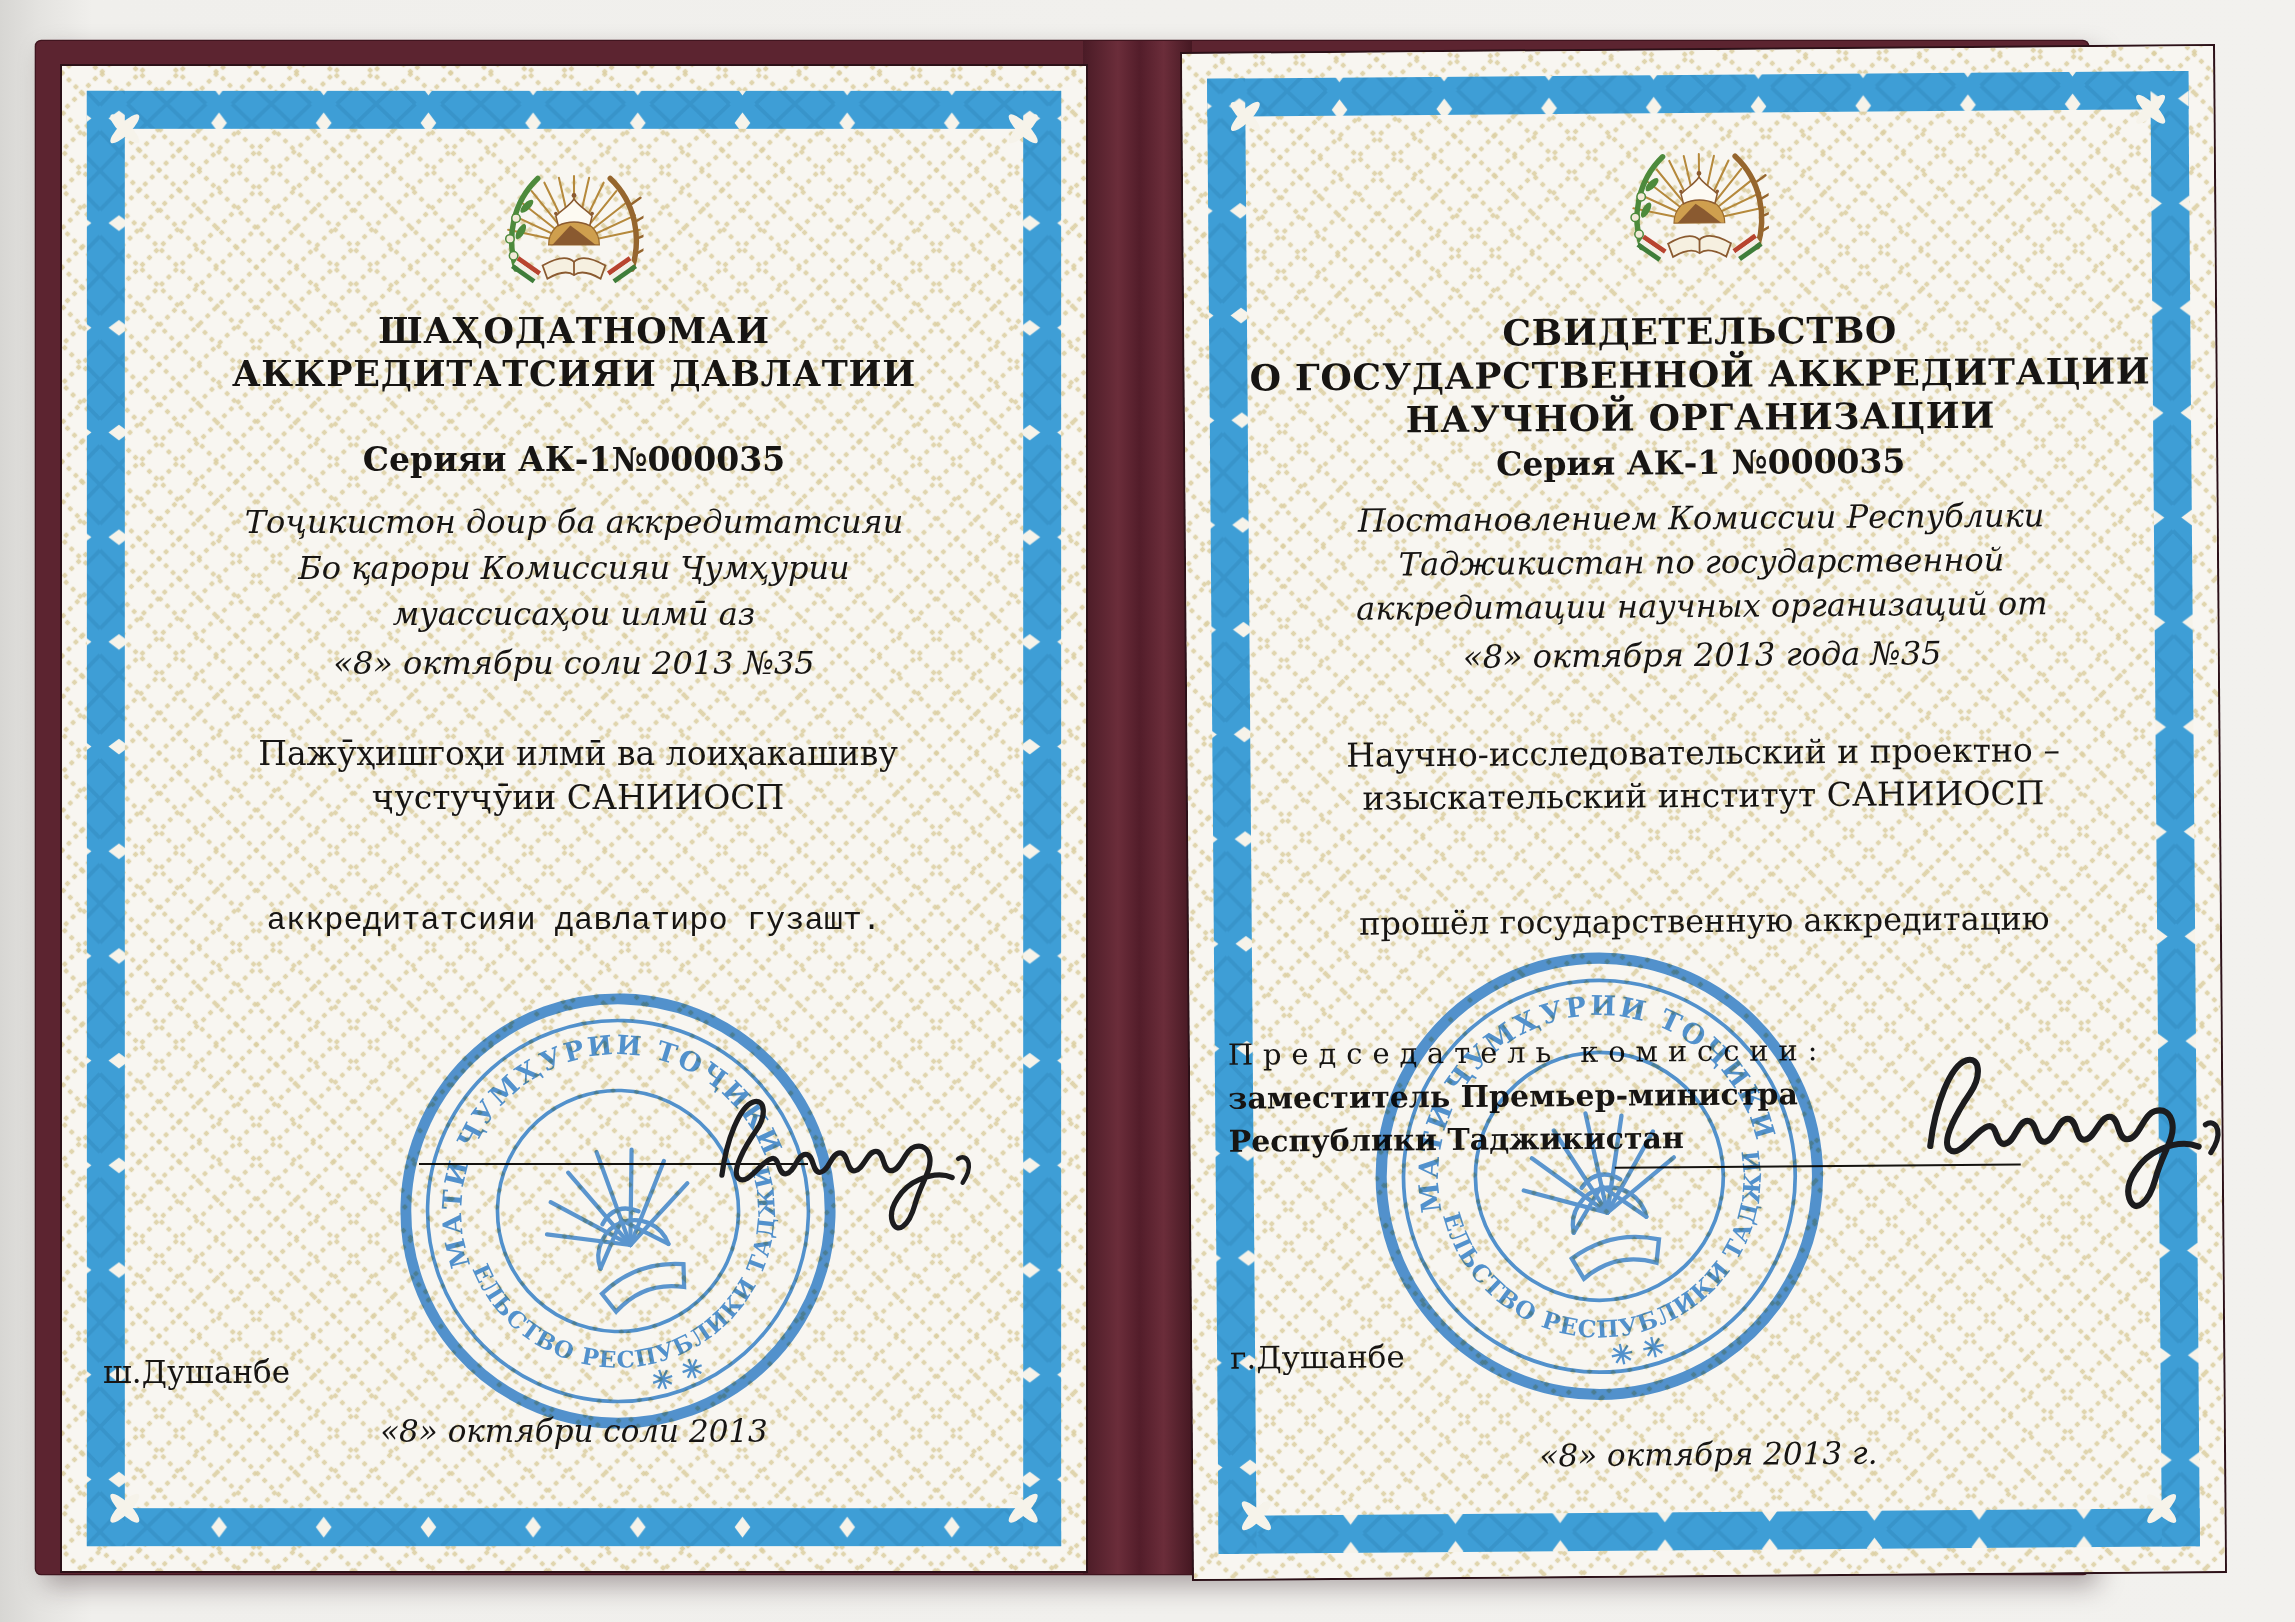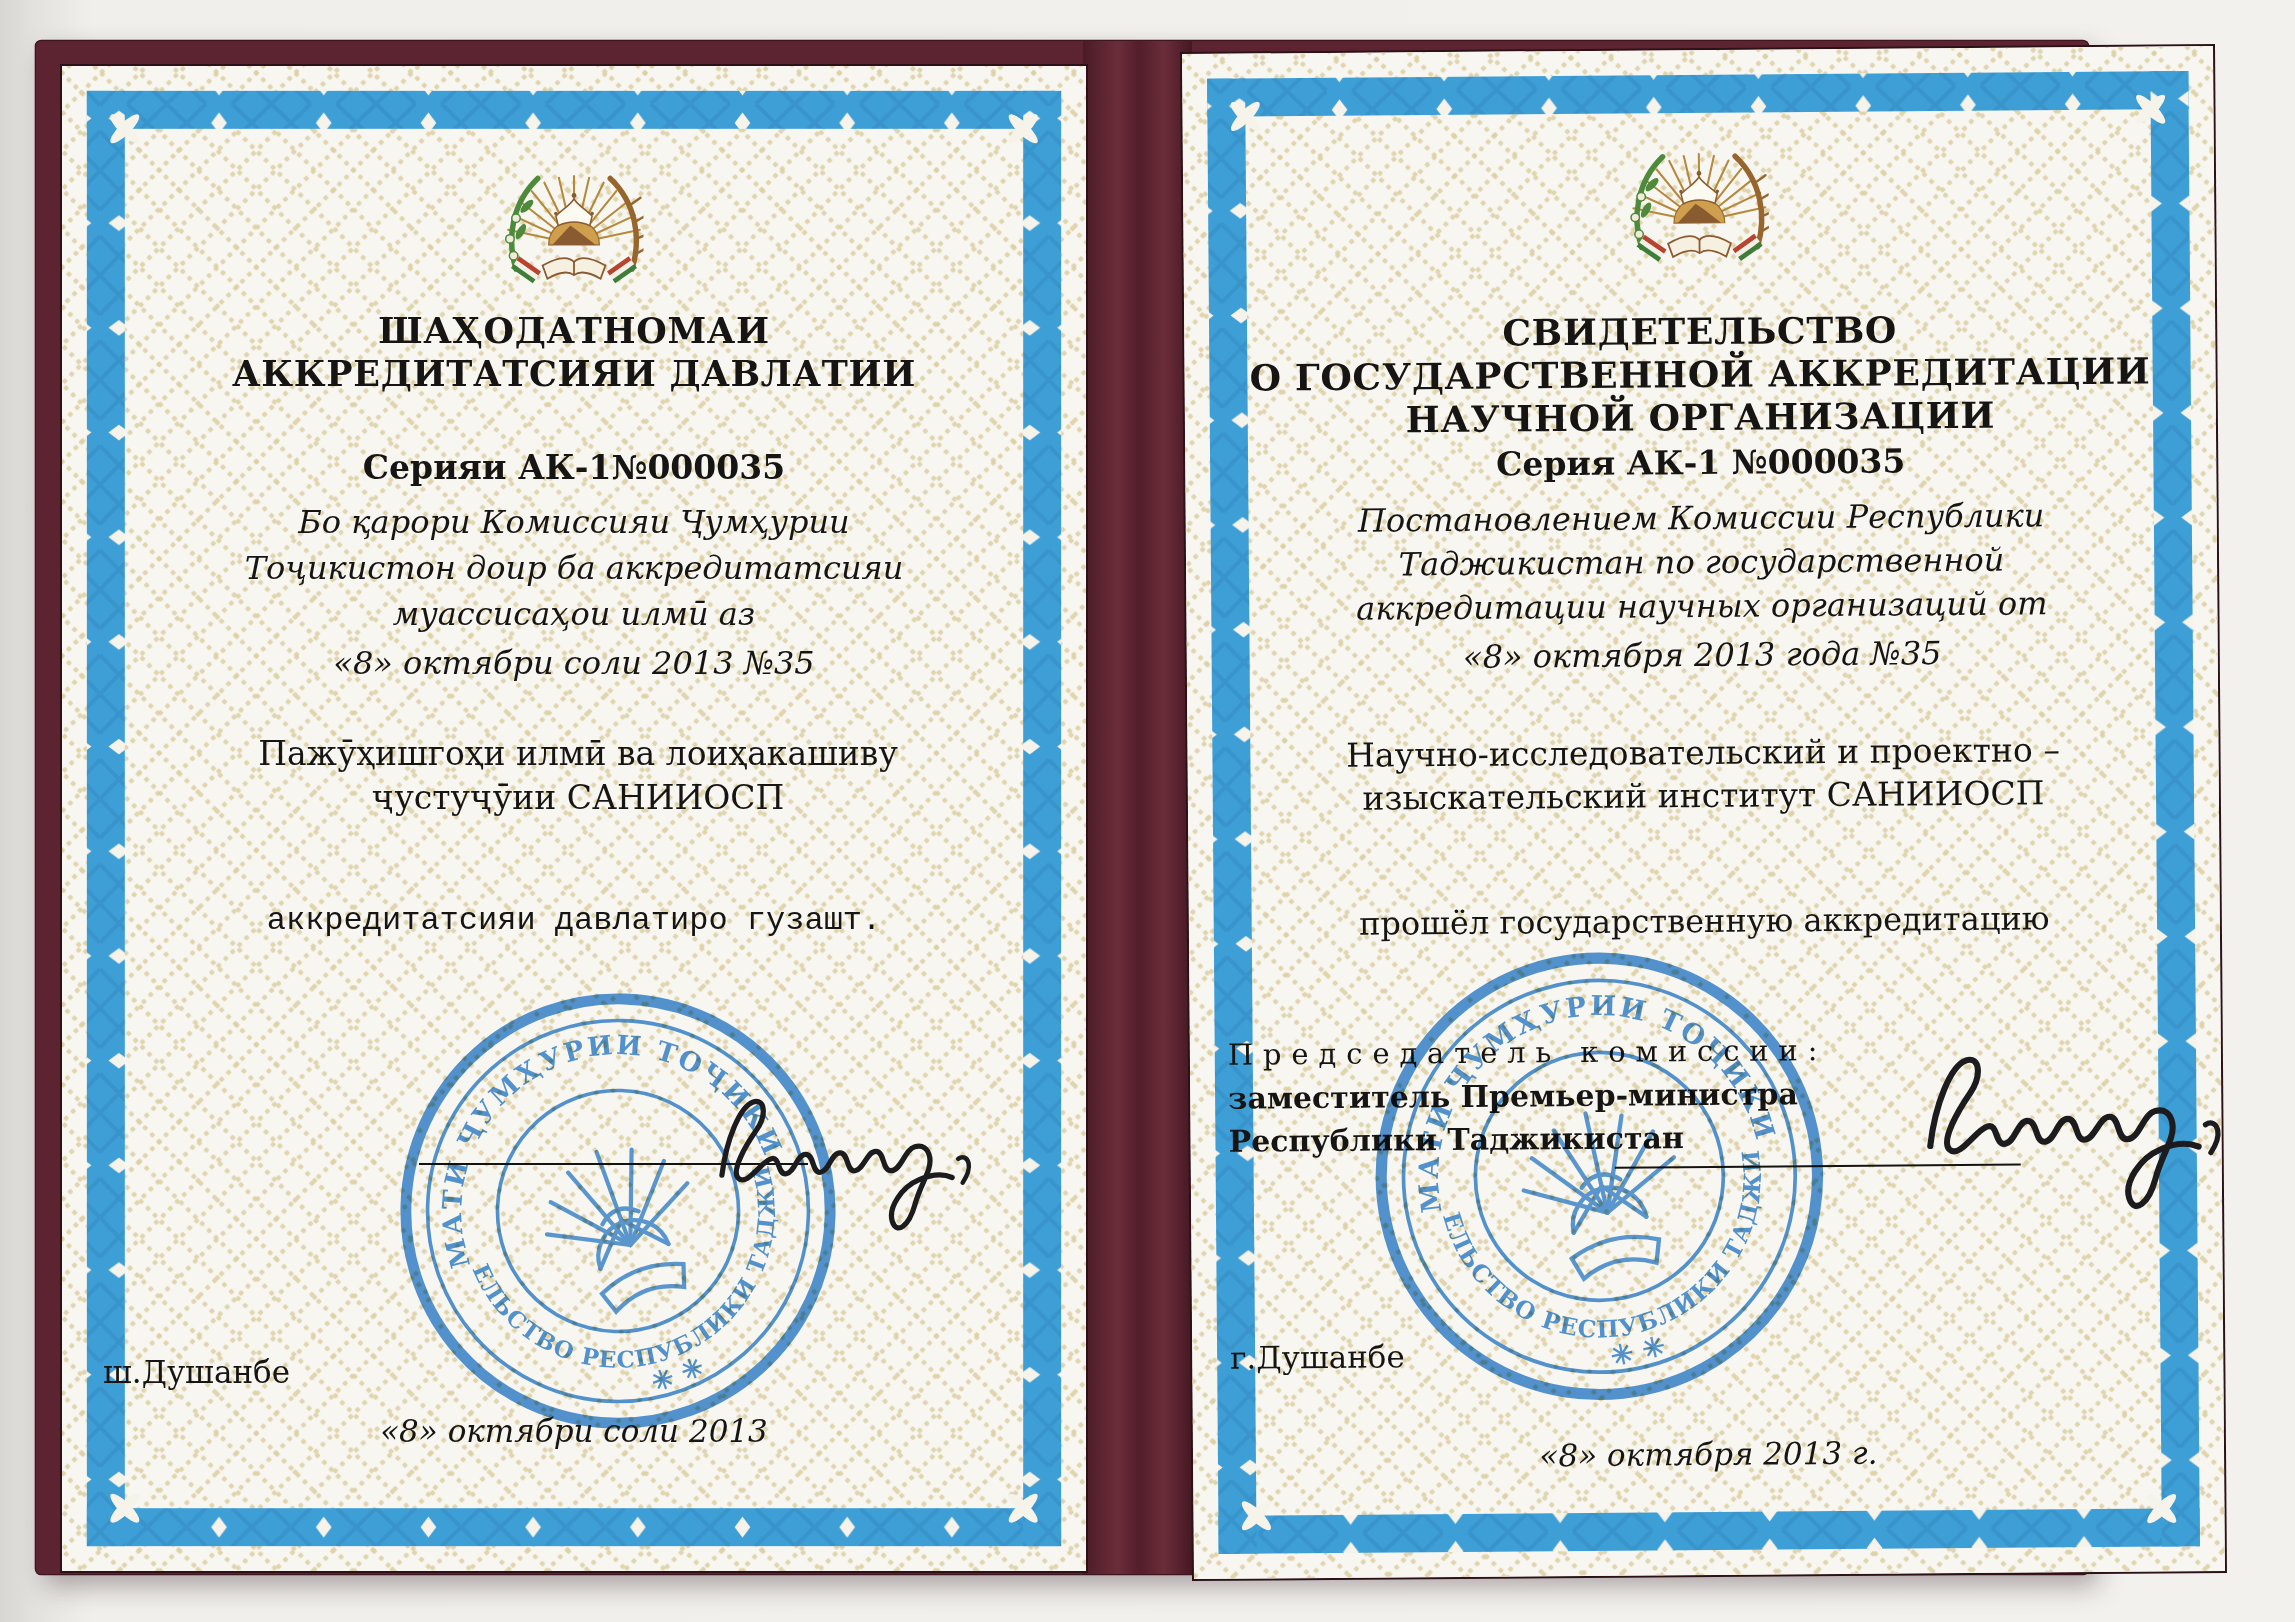--- a/index.html
+++ b/index.html
@@ -41,21 +41,21 @@
   .signer .r1{font-size:29px;letter-spacing:.40em;}
   .signer .r2,.signer .r3{font-size:30px;font-weight:bold;}
   .sig-line{position:absolute;border-bottom:2.6px solid #15130f;height:0;}
   .city{font-size:31px;}
   .date-bottom{font-style:italic;font-size:31px;}
   .stamp{position:absolute;mix-blend-mode:multiply;opacity:.82;}
   .signature{position:absolute;}
   
   .page-left .emblem{top:75px;}
   .page-left .title{top:243px;}
-  .page-left .serial{top:374px;margin-top:8px;}
+  .page-left .serial{top:374px;}
   .page-left .decree{top:433px;}
   .page-left .decree-date{top:578px;}
   .page-left .org{top:666px;padding-left:8px;}
   .page-left .statement{top:836px;font-family:Liberation Mono, monospace;}
   .page-left .signer{left:41px;top:961px;}
   .page-left .signer .r2{word-spacing:17px;}
   .page-left .sig-line{left:357px;top:1097px;width:389px;}
   .page-left .stamp{left:327px;top:916px;width:458px;height:458px;}
   .page-left .signature{left:576px;top:1021px;width:419px;height:157px;}
   .page-left .city{left:41px;top:1288px;}
@@ -219,22 +219,22 @@
       <use href="#emblem-art"></use>
     </svg>
 
     <div class="abs ctr title">
       <div>ШАҲОДАТНОМАИ</div>
       <div>АККРЕДИТАТСИЯИ ДАВЛАТИИ</div>
     </div>
     <div class="abs ctr serial">Серияи АК-1№000035</div>
 
     <div class="abs ctr decree">
+      <div>Тоҷикистон доир ба аккредитатсияи</div>
       <div>Бо қарори Комиссияи Ҷумҳурии</div>
-      <div>Тоҷикистон доир ба аккредитатсияи</div>
       <div>муассисаҳои илмӣ аз</div>
     </div>
     <div class="abs ctr decree-date">«8» октябри соли 2013 №35</div>
 
     <div class="abs ctr org">
       <div>Пажӯҳишгоҳи илмӣ ва лоиҳакашиву</div>
       <div>ҷустуҷӯии САНИИОСП</div>
     </div>
     <div class="abs ctr statement">аккредитатсияи давлатиро гузашт.</div>
 

